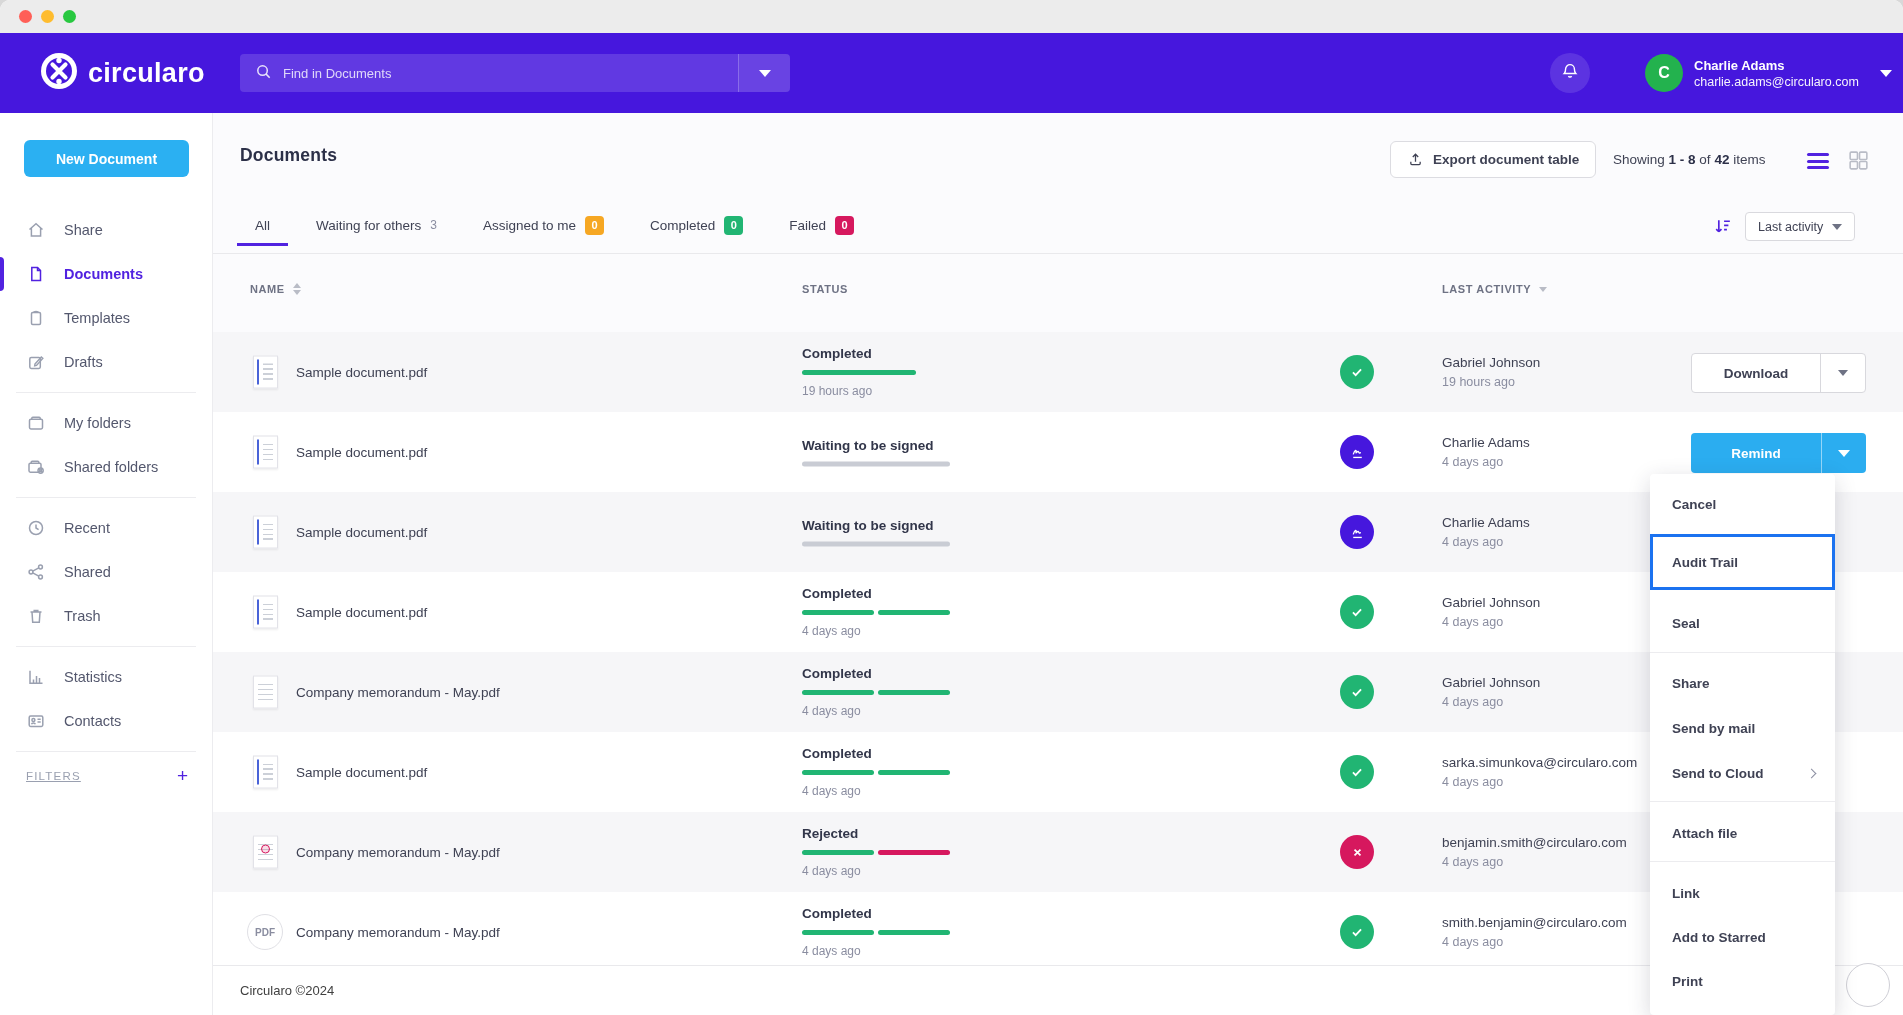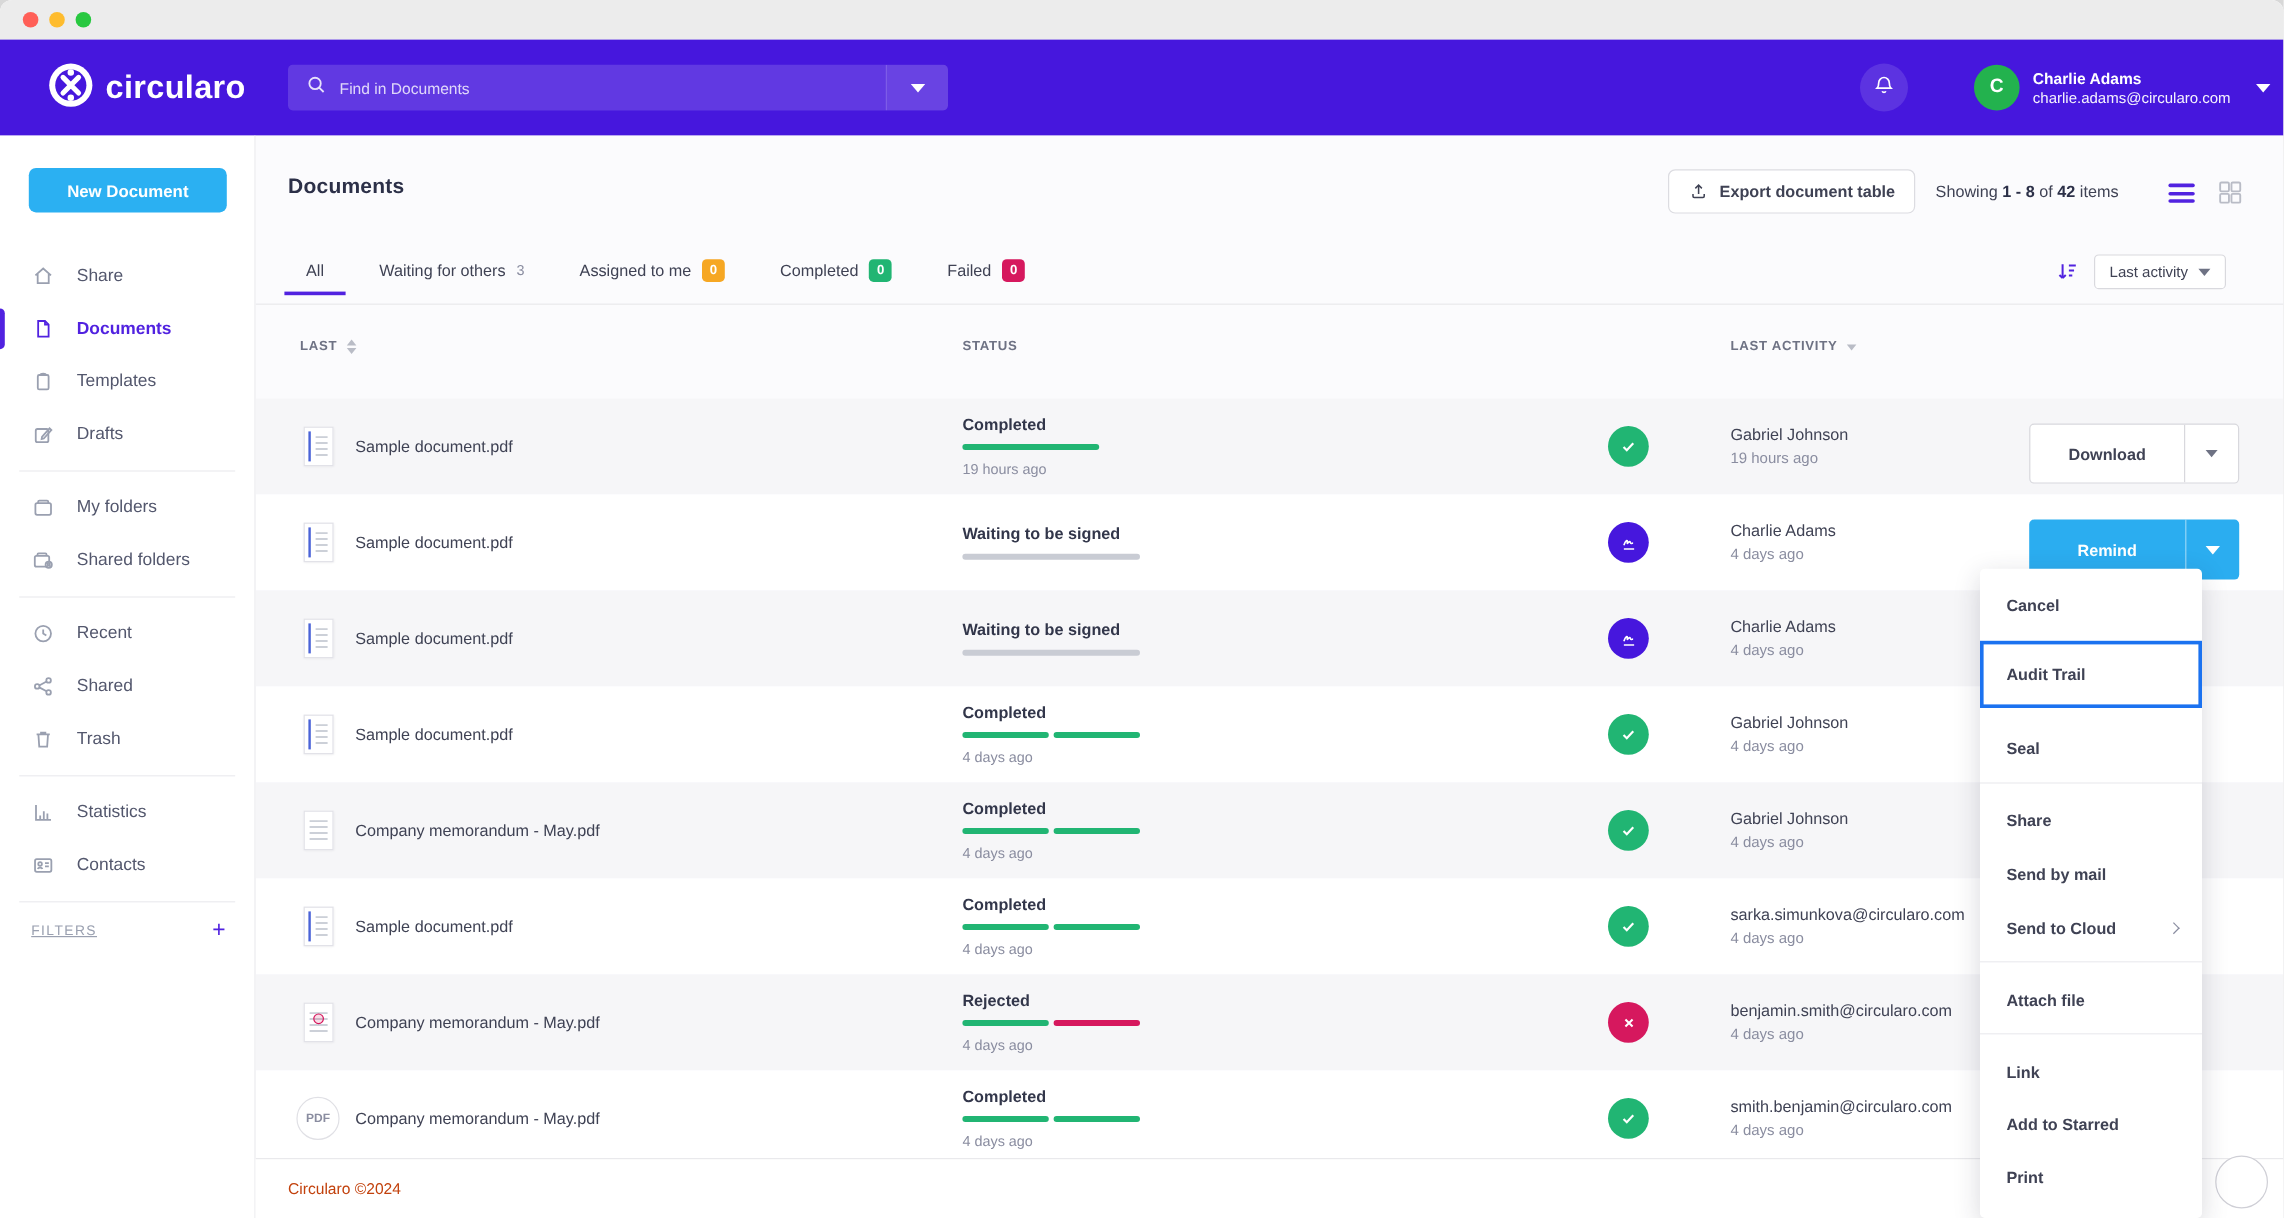--- a/index.html
+++ b/index.html
@@ -89,39 +89,39 @@
   .pbar { display:flex; gap:4px; margin-top:9px; }
   .pseg { height:5px; border-radius:3px; }
   .pseg.g{background:#21b573} .pseg.gray{background:#c9ccd4} .pseg.r{background:#d6185e}
   .w114{width:114px} .w148{width:148px} .w72{width:72px}
   .status-time { font-size:12px; color:#8a8da0; margin-top:9px; }
   .sicon { position:absolute; left:1127px; top:50%; transform:translateY(-50%); width:34px; height:34px; border-radius:50%; display:flex; align-items:center; justify-content:center; }
   .sicon.check{background:#21b573} .sicon.sign{background:#4617dd} .sicon.reject{background:#d6185e}
   .activity { position:absolute; left:1229px; top:50%; transform:translateY(-50%); }
   .actor { font-size:13.5px; color:#3f4254; }
   .act-time { font-size:12.5px; color:#8a8da0; margin-top:5px; }
-  .action { position:absolute; left:1478px; top:21px; width:175px; height:50px; }
+  .action { position:absolute; left:1478px; top:21px; width:175px; height:40px; }
   .split-btn { display:flex; width:100%; height:100%; border-radius:4px; overflow:hidden; cursor:pointer; }
   .split-btn.light { border:1px solid #d8d8dd; background:#fff; }
   .split-main { flex:1; display:flex; align-items:center; justify-content:center; font-size:13.5px; }
   .light .split-main { color:#3f4254; font-weight:600; border-right:1px solid #d8d8dd; }
   .split-caret { width:44px; display:flex; align-items:center; justify-content:center; }
   .split-btn.blue { background:#2badf0; }
   .blue .split-main { color:#fff; font-weight:700; border-right:1px solid rgba(255,255,255,.5); }
   .caret-white { width:0; height:0; border-left:6px solid transparent; border-right:6px solid transparent; border-top:7px solid #fff; }
 
   
   .menu { position:absolute; left:1650px; top:474px; width:185px; height:541px; background:#fff; border-radius:4px; box-shadow:0 6px 22px rgba(40,40,60,.18); z-index:50;font-weight:bold; }
   .menu-item { position:absolute; left:0; width:100%; height:36px; display:flex; align-items:center; padding:0 22px; font-size:13.5px; color:#3f4254; cursor:pointer; }
   .menu-div { position:absolute; left:0; width:100%; height:1px; background:#ececef; }
   .audit-box { height:56px; border:3px solid #1b72f0; background:#fff; padding:0 19px; }
   .chev-right { position:absolute; right:20px; width:7px; height:7px; border-top:1.7px solid #8a8da0; border-right:1.7px solid #8a8da0; transform:rotate(45deg); }
 
   .help-bubble { position:absolute; left:1846px; top:963px; width:44px; height:44px; border-radius:50%; background:#fff; border:1.5px solid #cfcfd6; z-index:40; }
-  .footer { position:absolute; left:213px; right:0; bottom:0; height:50px; background:#fff; border-top:1px solid #e9e9ec; display:flex; align-items:center; padding-left:27px; font-size:13px; color:#c2410c; z-index:10; }
+  .footer { position:absolute; left:213px; right:0; bottom:0; height:50px; background:#fff; border-top:1px solid #e9e9ec; display:flex; align-items:center; padding-left:27px; font-size:13px; color:#404040; z-index:10; }
 </style>
 </head>
 <body>
 
 <div class="page">
 
   <div class="chrome">
     <div class="lights">
       <span class="light red"></span>
       <span class="light yellow"></span>
@@ -331,21 +331,21 @@
       <button class="sort-btn">
         <span>Last activity</span>
         <span class="caret-sm"></span>
       </button>
     </div>
 
     <div class="tabs-divider"></div>
 
     <div class="thead">
       <div class="col col-name">
-        <span>LAST</span>
+        <span>NAME</span>
         <span class="sort-tris">
             <span class="tri-u"></span>
             <span class="tri-d"></span>
           </span>
       </div>
       <div class="col col-status">
           <span>STATUS</span>
         </div>
       <div class="col col-activity">
         <span>LAST ACTIVITY</span>

